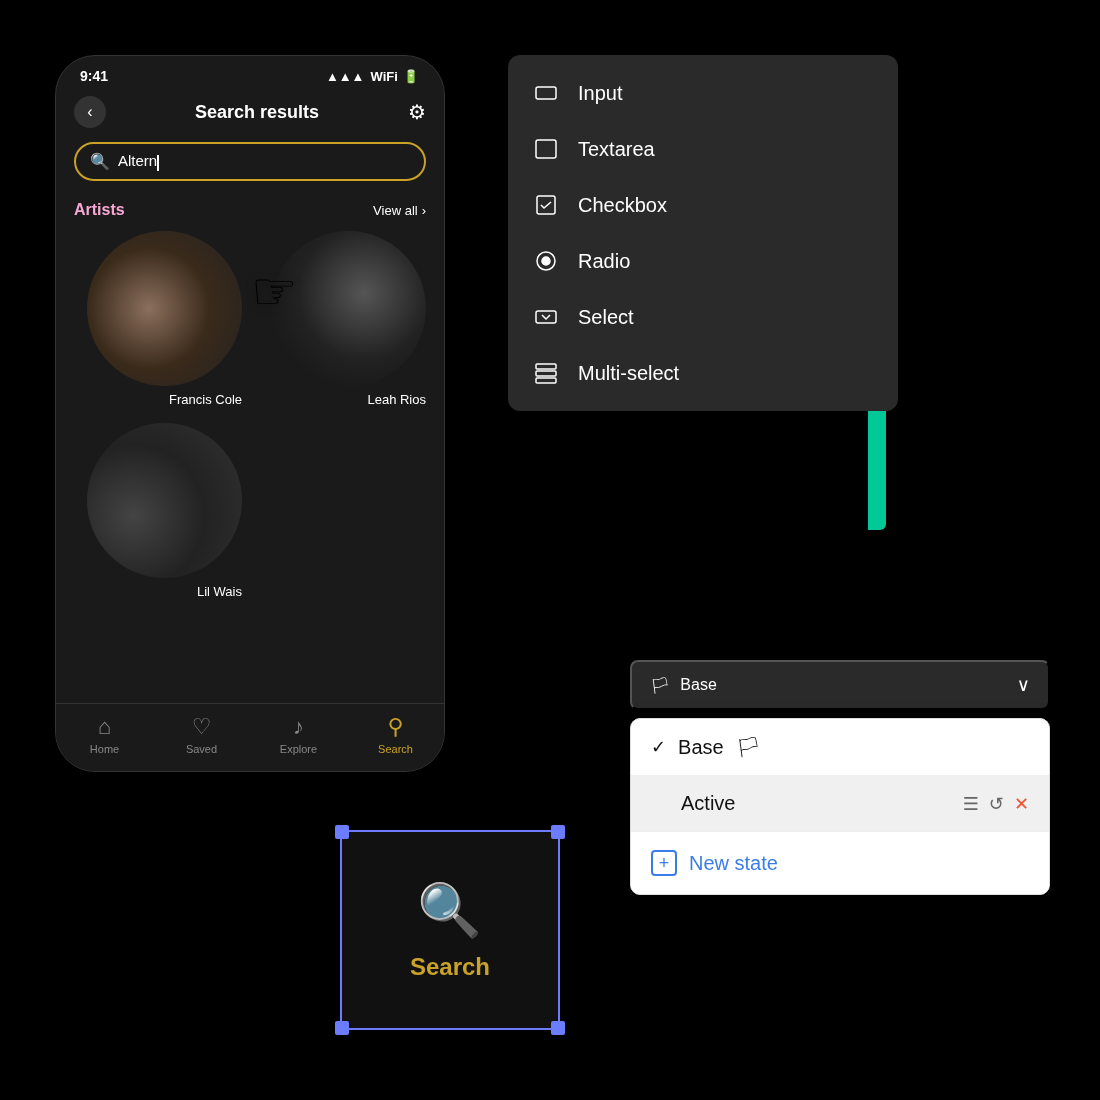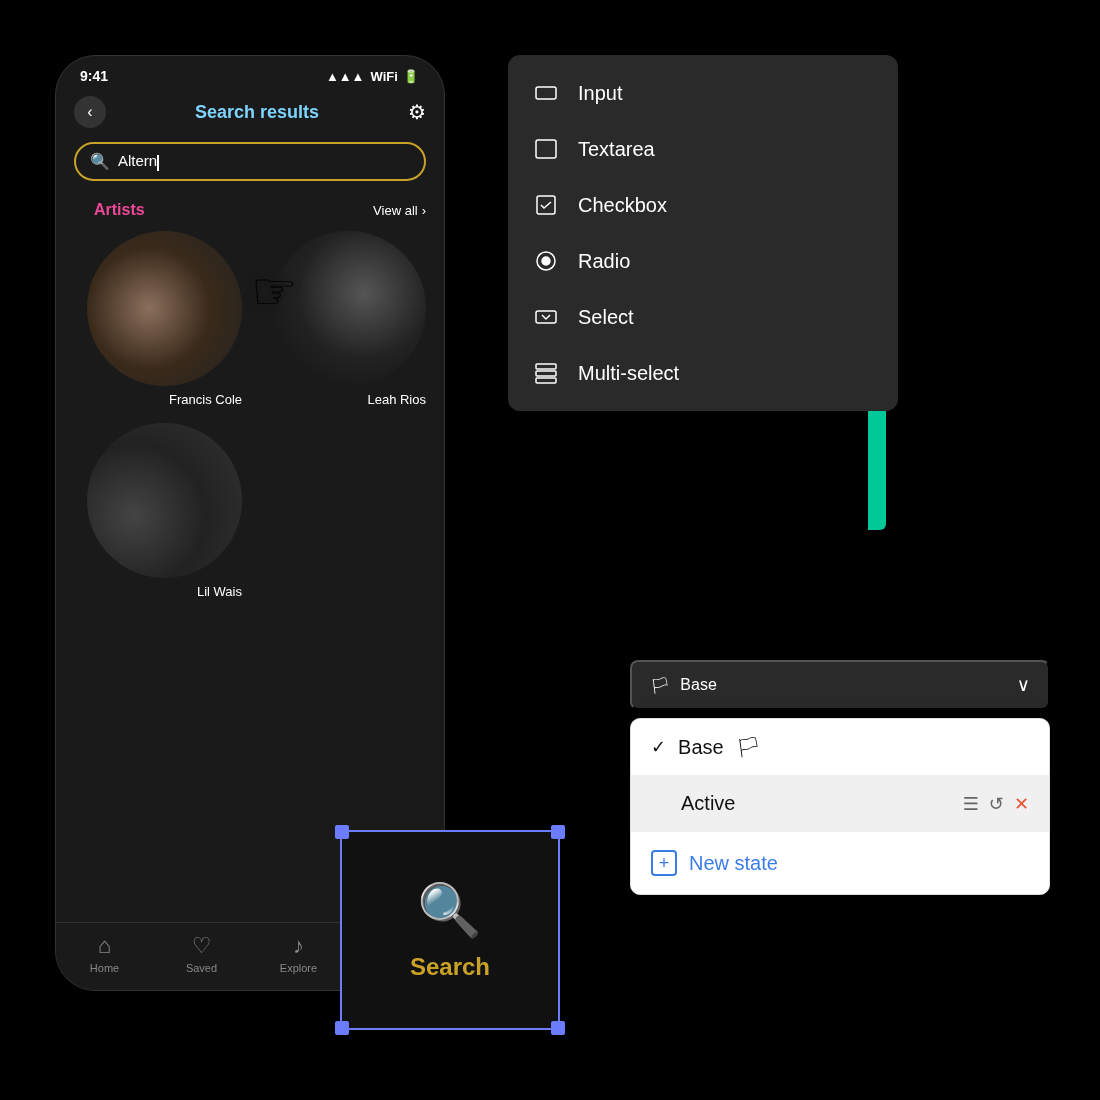--- a/index.html
+++ b/index.html
@@ -11,21 +11,21 @@
       overflow: hidden;
       position: relative;
     }
 
     
     .phone {
       position: absolute;
       top: 55px;
       left: 55px;
       width: 390px;
-      height: 936px;
+      height: 717px;
       background: #1a1a1a;
       border-radius: 40px;
       overflow: hidden;
       border: 1px solid #333;
     }
     .phone-status-bar {
       display: flex;
       justify-content: space-between;
       align-items: center;
       padding: 12px 24px 4px;
@@ -42,42 +42,42 @@
       justify-content: space-between;
       padding: 8px 18px;
     }
     .back-btn {
       width: 32px; height: 32px;
       border-radius: 50%;
       background: #333;
       display: flex; align-items: center; justify-content: center;
       color: #fff; font-size: 16px; cursor: pointer;
     }
-    .header-title { color: #7dd3fc; font-size: 18px; font-weight: 600; }
+    .header-title { color: #ffffff; font-size: 18px; font-weight: 600; }
     .gear-btn { color: #fff; font-size: 20px; cursor: pointer; }
 
     .search-bar-wrap { padding: 6px 18px; }
     .search-bar {
       display: flex;
       align-items: center;
       border: 2px solid #c9a227;
       border-radius: 24px;
       padding: 8px 14px;
       gap: 8px;
     }
     .search-icon-yellow { color: #c9a227; font-size: 16px; }
     .search-input-text { color: #fff; font-size: 15px; }
     .cursor { display: inline-block; width: 2px; height: 16px; background: #fff; vertical-align: middle; animation: blink 1s infinite; }
     @keyframes blink { 0%,100%{opacity:1} 50%{opacity:0} }
 
     .section-header {
       display: flex; align-items: center; justify-content: space-between;
       padding: 14px 18px 8px;
     }
-    .section-title { color: #ec4899; font-size: 16px; font-weight: 700; margin-left: 20px; }
+    .section-title { color: #f9a8d4; font-size: 16px; font-weight: 700; }
     .view-all { color: #fff; font-size: 13px; display: flex; align-items: flex-end; gap: 4px; cursor: pointer; }
 
     .artists-grid {
       display: grid;
       grid-template-columns: 1fr 1fr;
       gap: 16px;
       padding: 4px 18px;
     }
     .artist-item { display: flex; flex-direction: column; align-items: flex-end; gap: 6px; }
     .artist-avatar {

